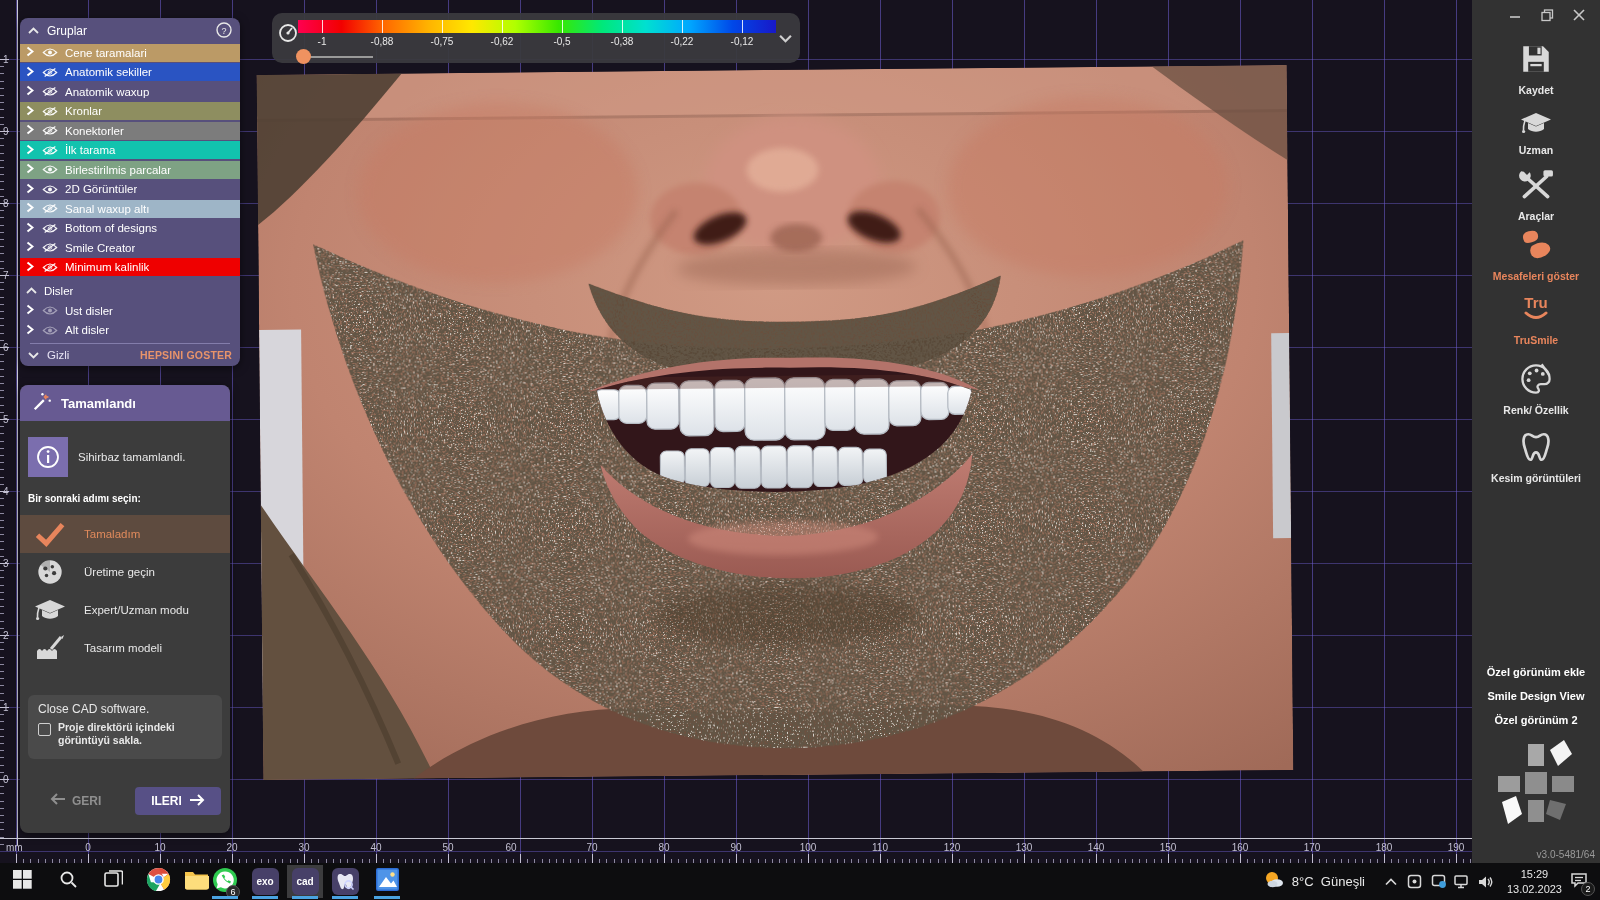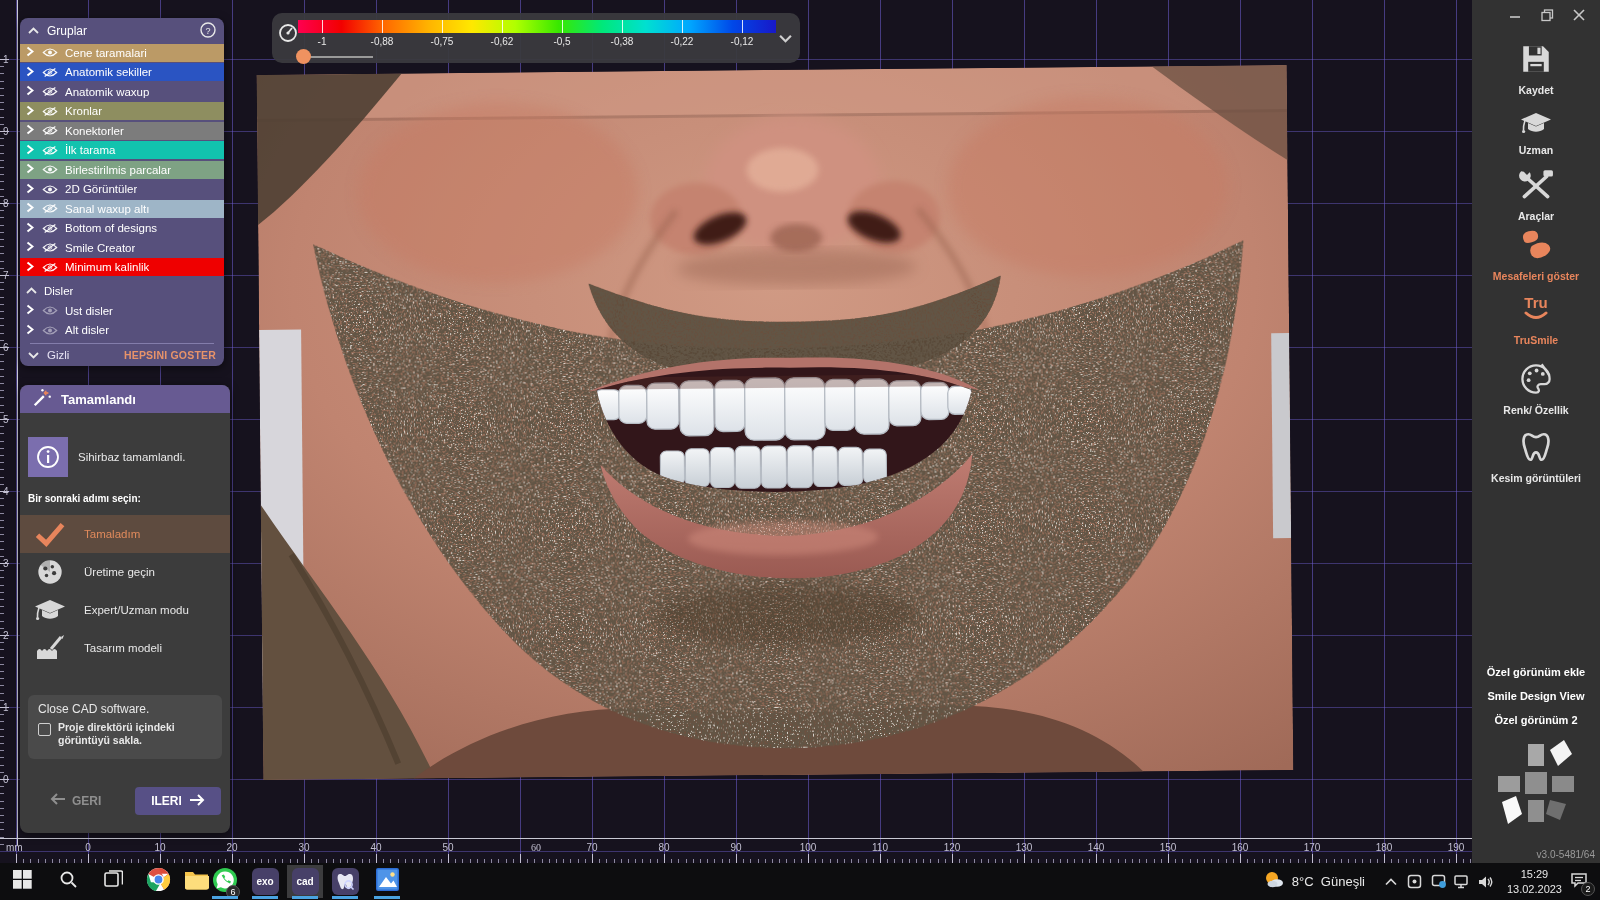--- a/index.html
+++ b/index.html
@@ -14,32 +14,32 @@
     background-size:72px 72px;background-position:16px 59px;}
   
   #viewport{left:260px;top:70px;width:1030px;height:705px;transform:rotate(-.55deg);overflow:hidden;}
   
   #ruler-bottom{left:0;top:838px;width:1472px;height:25px;border-top:1px solid #c9c9d4;}
   #ruler-left{left:0;top:0;width:18px;height:845px;border-right:1px solid #c9c9d4;}
   .rlabel{position:absolute;color:#c3c0d2;font-size:10px;transform:translateX(-50%);}
   .rlabel-left{position:absolute;color:#c3c0d2;font-size:10px;left:3px;}
   #mm-label{left:6px;top:3px;color:#c3c0d2;font-size:10px;}
   
-  #groups{left:20px;top:18px;width:204px;background:#57507c;border-radius:8px;padding:2px 0 2px 0;box-shadow:0 2px 8px rgba(0,0,0,.5);}
+  #groups{left:20px;top:18px;width:220px;background:#57507c;border-radius:8px;padding:2px 0 2px 0;box-shadow:0 2px 8px rgba(0,0,0,.5);}
   .ghead{display:flex;align-items:center;height:22px;padding:0 8px;color:#fff;font-size:12px;}
   .ghead .ttl{flex:1;margin-left:8px;}
   .grow{display:flex;align-items:center;height:18px;margin:1.5px 0;padding:0 6px;color:#fff;font-size:11.5px;cursor:pointer;}
   .grow .lbl{margin-left:7px;white-space:nowrap;overflow:hidden;}
   .grow .eye{margin-left:8px;display:flex;align-items:center;}
   .gdivider{height:1px;background:#837dab;margin:4px 10px 2px 10px;}
   .gfoot{display:flex;align-items:center;height:18px;padding:0 8px;color:#e7e3f4;font-size:11.5px;}
   .gfoot .showall{margin-left:auto;color:#e8936a;font-weight:bold;font-size:10.5px;letter-spacing:.2px;}
   
   #wizard{left:20px;top:385px;width:210px;height:448px;background:#3c3c3c;border-radius:8px;box-shadow:0 2px 8px rgba(0,0,0,.5);}
-  #wizhead{display:flex;align-items:center;height:28px;background:#675a92;border-radius:8px 8px 0 0;padding:8px 12px;color:#fff;font-size:13px;font-weight:bold;}
+  #wizhead{display:flex;align-items:center;height:36px;background:#675a92;border-radius:8px 8px 0 0;padding:8px 12px;color:#fff;font-size:13px;font-weight:bold;}
   #wizhead span.t{margin-left:9px;}
   #infobox{left:8px;top:52px;width:40px;height:40px;background:#7b6eae;display:flex;align-items:center;justify-content:center;}
   #infotext{left:58px;top:66px;color:#e8e8e8;font-size:11.5px;}
   #prompt{left:8px;top:108px;color:#fff;font-size:10px;font-weight:bold;}
   .wopt{position:absolute;left:0;width:210px;height:38px;display:flex;align-items:center;padding:0 10px;color:#e8e8e8;font-size:11.5px;cursor:pointer;}
   .wopt .ic{width:40px;display:flex;justify-content:center;}
   .wopt .lbl{margin-left:14px;}
   .wopt.active{background:#5e4b3f;color:#e08a5c;}
   #closebox{left:8px;top:310px;width:194px;height:64px;background:#4a4a4a;border-radius:6px;padding:7px 10px;color:#e8e8e8;}
   #closebox .t1{font-size:12px;}
@@ -407,21 +407,21 @@
       <div style="position: absolute; left: 1448.8px; bottom: 0px; width: 1px; height: 4px; background: rgb(141, 137, 160);"></div>
       <div style="position: absolute; left: 1456px; bottom: 0px; width: 1px; height: 9px; background: rgb(195, 192, 210);"></div>
       <div style="position: absolute; left: 1463.2px; bottom: 0px; width: 1px; height: 4px; background: rgb(141, 137, 160);"></div>
       <div style="position: absolute; left: 1470.4px; bottom: 0px; width: 1px; height: 4px; background: rgb(141, 137, 160);"></div>
       <span class="rlabel" style="left: 88px; top: 3px;">0</span>
       <span class="rlabel" style="left: 160px; top: 3px;">10</span>
       <span class="rlabel" style="left: 232px; top: 3px;">20</span>
       <span class="rlabel" style="left: 304px; top: 3px;">30</span>
       <span class="rlabel" style="left: 376px; top: 3px;">40</span>
       <span class="rlabel" style="left: 448px; top: 3px;">50</span>
-      <span class="rlabel" style="left: 536px; top: 3px; font-family: Liberation Serif, serif;">60</span>
+      <span class="rlabel" style="left: 511px; top: 3px;">60</span>
       <span class="rlabel" style="left: 592px; top: 3px;">70</span>
       <span class="rlabel" style="left: 664px; top: 3px;">80</span>
       <span class="rlabel" style="left: 736px; top: 3px;">90</span>
       <span class="rlabel" style="left: 808px; top: 3px;">100</span>
       <span class="rlabel" style="left: 880px; top: 3px;">110</span>
       <span class="rlabel" style="left: 952px; top: 3px;">120</span>
       <span class="rlabel" style="left: 1024px; top: 3px;">130</span>
       <span class="rlabel" style="left: 1096px; top: 3px;">140</span>
       <span class="rlabel" style="left: 1168px; top: 3px;">150</span>
       <span class="rlabel" style="left: 1240px; top: 3px;">160</span>

